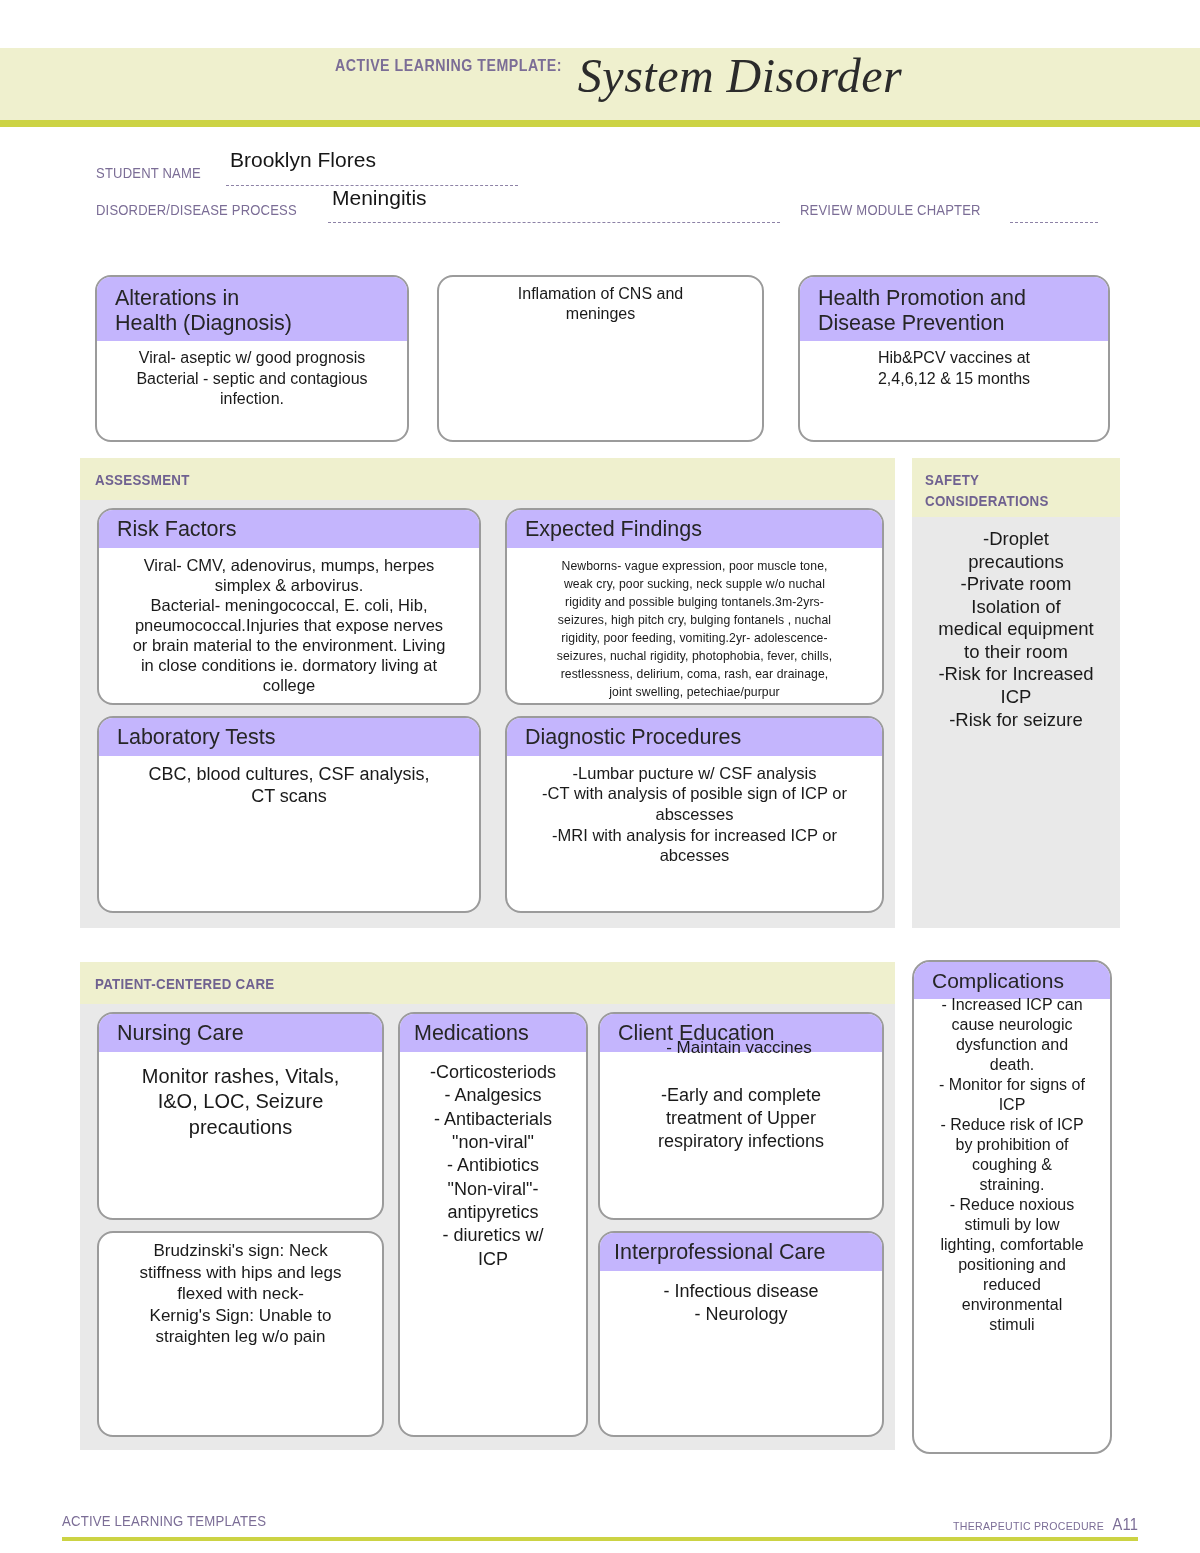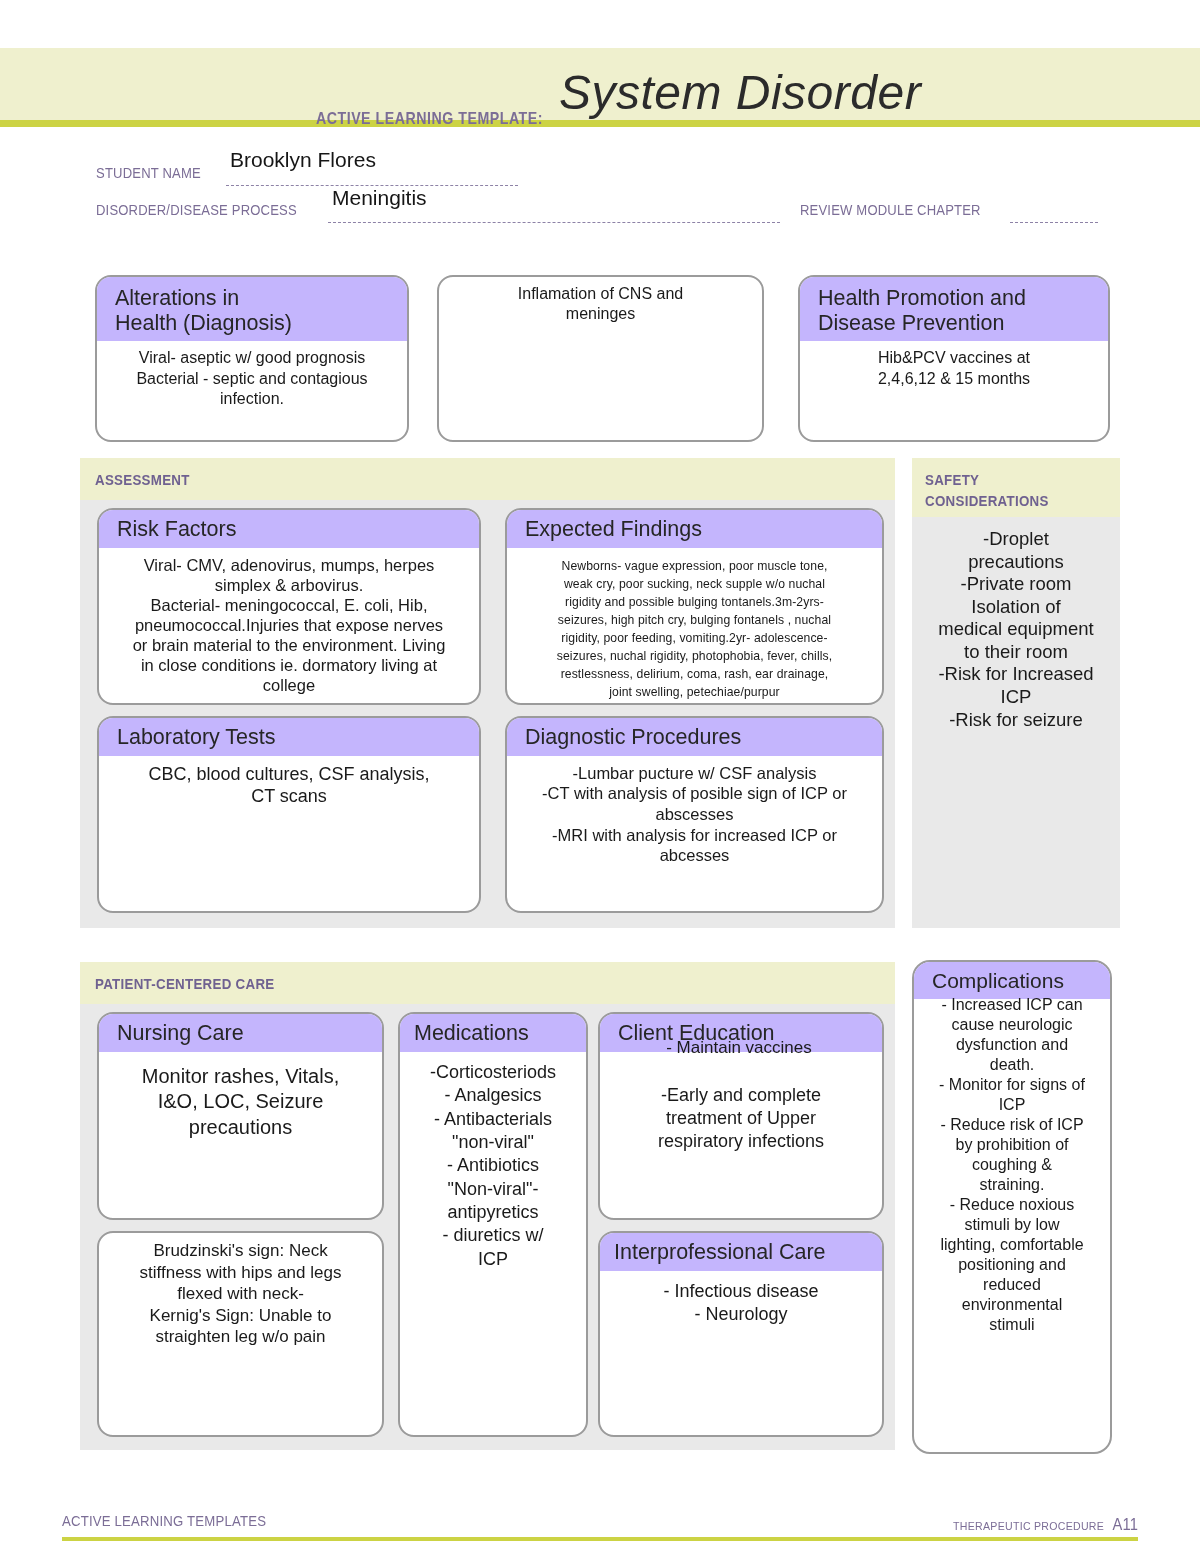--- a/index.html
+++ b/index.html
@@ -1,25 +1,25 @@
 <!DOCTYPE html>
 <html><head>
 <meta charset="utf-8">
 <style>
   html,body{margin:0;padding:0;background:#fff;}
   body{width:1200px;height:1553px;font-family:"Liberation Sans",sans-serif;color:#1a1a1a;position:relative;overflow:hidden;}
 
   
   .hdr-band{position:absolute;left:0;top:48px;width:1200px;height:72px;background:#eff0ce;}
   .hdr-rule{position:absolute;left:0;top:120px;width:1200px;height:7px;background:#ccd344;}
-  .hdr-inner{position:absolute;left:0;top:48px;width:1200px;height:72px;display:flex;align-items:flex-end;justify-content:center;}
+  .hdr-inner{position:absolute;left:0;top:48px;width:1200px;height:72px;display:flex;align-items:flex-start;justify-content:center;}
   .hdr-sub{font-size:16.5px;font-weight:bold;letter-spacing:.6px;color:#7b6d96;
            font-family:"Liberation Sans",sans-serif;transform:scaleX(.86);transform-origin:right center;
            position:relative;top:8px;}
-  .hdr-title{font-family:Liberation Sans, sans-serif;font-style:italic;font-size:48px;
+  .hdr-title{font-family:Liberation Serif, serif;font-style:italic;font-size:48px;
              color:#2b2b2b;margin-left:16px;letter-spacing:.5px;}
 
   
   .field-row{position:absolute;font-family:"Liberation Sans",sans-serif;color:#7b6d96;font-size:14.5px;letter-spacing:.2px;}
   .field-lbl{transform:scaleX(.9);transform-origin:left center;display:inline-block;white-space:nowrap;}
   .fill{color:#161616;font-size:21px;font-family:"Liberation Sans",sans-serif;position:absolute;white-space:nowrap;text-align:right;}
   .uline{border-bottom:1.6px dashed #8d82a6;display:inline-block;height:1px;position:absolute;}
 
   
   .panel-gray{position:absolute;background:#e9e9e9;}

